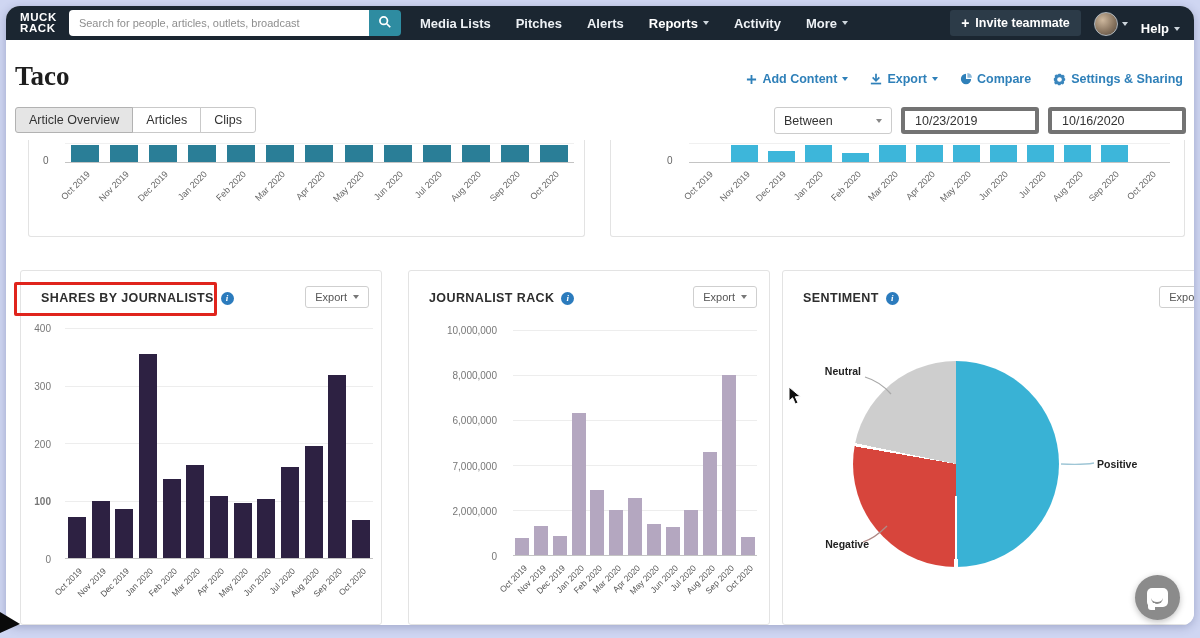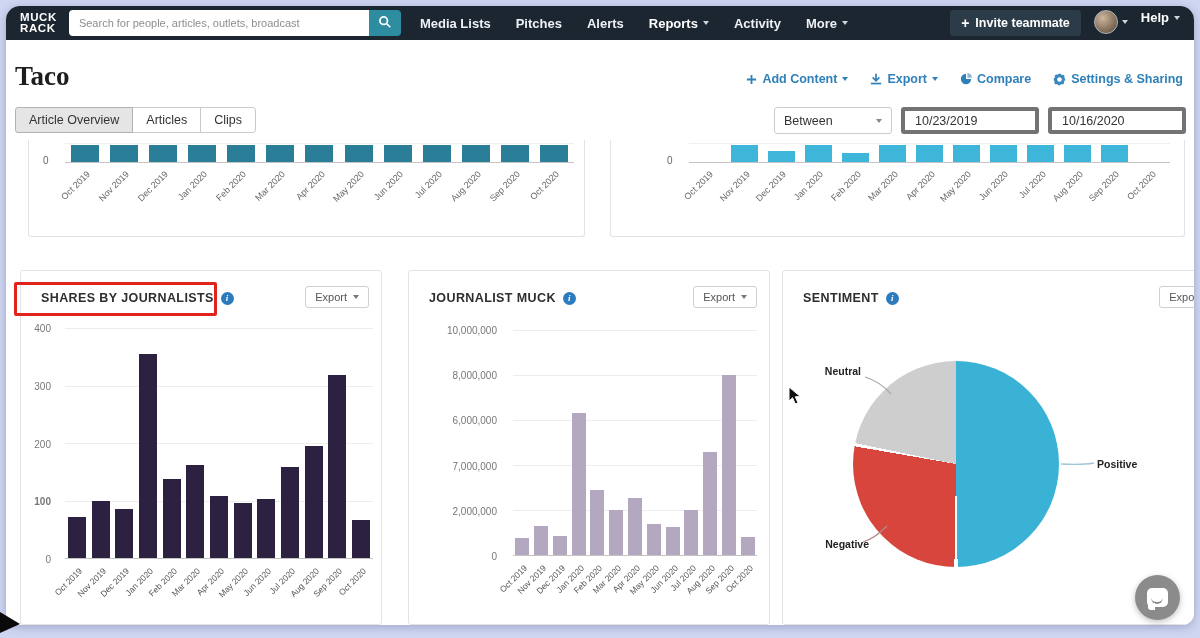--- a/index.html
+++ b/index.html
@@ -16,21 +16,21 @@
   .search { display:flex; height:26px; }
   .search input { width:300px; height:26px; border:none; border-radius:4px 0 0 4px; padding:0 10px;
                   font-size:11px; color:#a21caf; outline:none; font-family:"Liberation Sans",sans-serif; }
   .search input::placeholder { color:#8e8e8e; }
   .search button { width:32px; height:26px; border:none; background:#2e8ca1; border-radius:0 4px 4px 0;
                    display:flex; align-items:center; justify-content:center; cursor:pointer; }
   .links { display:flex; align-items:center; gap:25px; margin-left:19px; }
   .nav-link { display:flex; align-items:center; gap:5px; color:#edf1f5; font-size:13px; font-weight:600; cursor:pointer; white-space:nowrap; }
   .nav-link.active { color:#fff; font-weight:700; }
   .tri { width:0; height:0; border-left:3.5px solid transparent; border-right:3.5px solid transparent; border-top:4px solid #cdd5dc; }
-  .nav-right { margin-left:auto; display:flex; align-items:flex-start; gap:13px; padding-right:14px; }
+  .nav-right { margin-left:auto; display:flex; align-items:flex-end; gap:13px; padding-right:14px; }
   .invite { display:flex; align-items:center; gap:6px; background:#2c3b48; color:#fff; border:none;
             border-radius:3px; padding:5px 11px; font-size:12.5px; font-weight:600; cursor:pointer; font-family:"Liberation Sans",sans-serif; }
   .invite .plus-glyph::before { content:"+"; font-size:14px; font-weight:700; }
   .avatar-wrap { display:flex; align-items:center; gap:4px; cursor:pointer; }
   .avatar { width:24px; height:24px; border-radius:50%;
             background:radial-gradient(circle at 35% 32%, #cdb79d, #8a7661 55%, #51453a); border:1px solid #aeb6bd; }
   .help { display:flex; align-items:center; gap:5px; color:#fff; font-size:13px; font-weight:600; cursor:pointer; }
 
   
   .page-title { position:absolute; left:9px; top:55px; font-family:"Liberation Serif","DejaVu Serif",serif;
@@ -364,21 +364,21 @@
           <span class="xlab" style="left: 73.08%;">Jul 2020</span>
           <span class="xlab" style="left: 80.77%;">Aug 2020</span>
           <span class="xlab" style="left: 88.46%;">Sep 2020</span>
           <span class="xlab" style="left: 96.15%;">Oct 2020</span>
         </div>
     </section>
 
     <section class="card c2">
       <div class="chead">
         <div class="ctitle">
-          <span>JOURNALIST MUCK</span>
+          <span>JOURNALIST RACK</span>
           <span class="info">i</span>
         </div>
         <button class="export">
           <span>Export</span>
           <span class="bcaret"></span>
         </button>
       </div>
       <div class="ylabels" id="y2">
           <span class="ylab" style="top: calc(100% - 5px);">0</span>
           <span class="ylab" style="top: calc(80% - 5px);">2,000,000</span>

